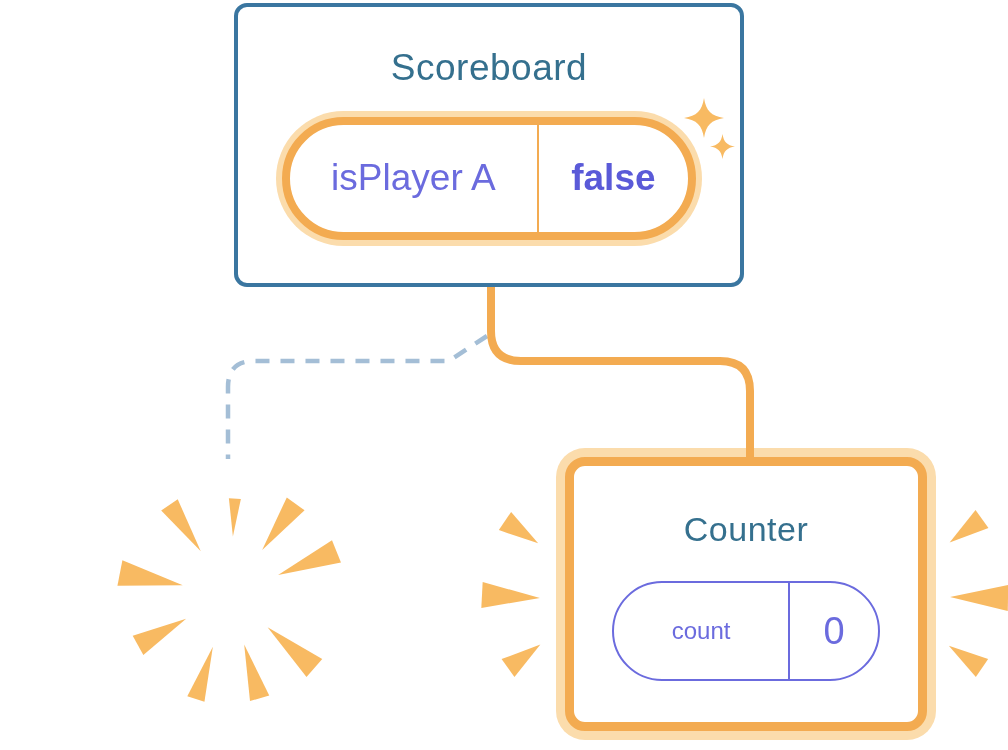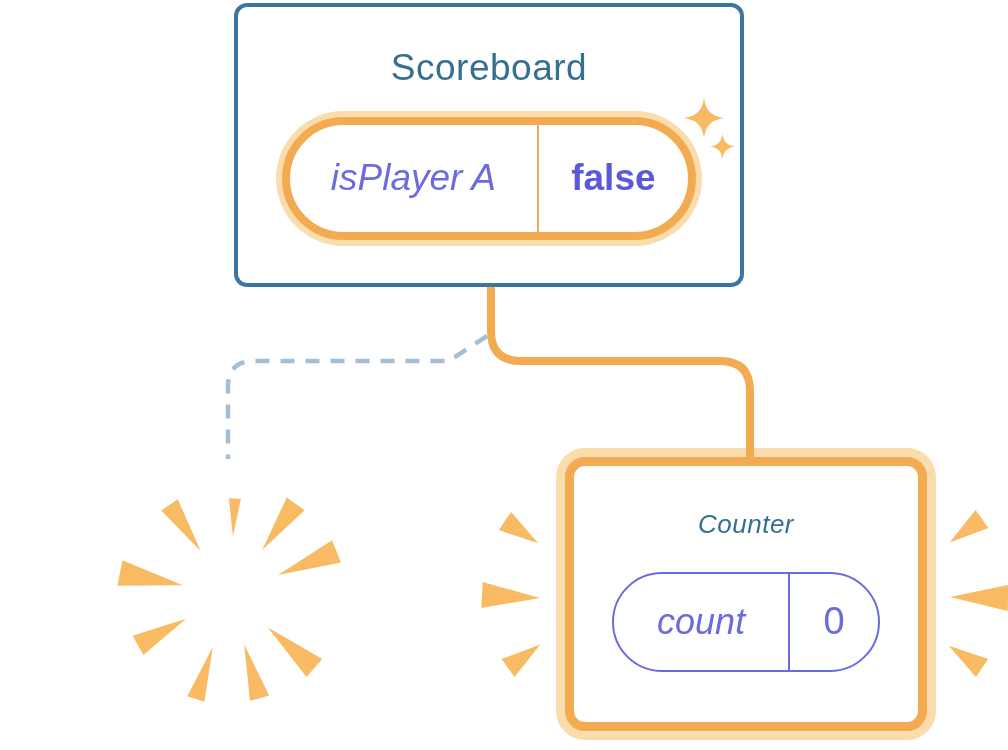--- a/index.html
+++ b/index.html
@@ -32,54 +32,54 @@
     background:var(--card-bg,#fff);
     border:8px solid var(--orange,#f3ab51);
     box-shadow:0 0 0 6px var(--orange-glow,#fbdcac);
     border-radius:999px;
     display:flex;align-items:stretch;
   }
   .state-pill .pill-key{
     flex:0 0 62%;
     display:flex;align-items:center;justify-content:center;
     border-right:2px solid var(--orange,#f3ab51);
-    font-size:37px;color:var(--purple,#6b6bde);font-style:italic;
+    font-size:37px;color:var(--purple,#6b6bde);
   }
   .state-pill .pill-value{
     flex:1;display:flex;align-items:center;justify-content:center;
     font-size:37px;font-weight:700;color:var(--purple-bold,#5a5ad8);text-align:center;
   }
 
   
   .counter-card{
     left:565px;top:457px;width:362px;height:274px;
     box-sizing:border-box;
     background:var(--card-bg,#fff);
     border:9px solid var(--orange,#f3ab51);
     box-shadow:0 0 0 9px var(--orange-glow,#fbdcac);
     border-radius:20px;
     display:flex;flex-direction:column;align-items:center;
     padding-top:44px;
     z-index:2;
   }
-  .counter-card .card-title{font-size:26px;font-style:italic;}
+  .counter-card .card-title{font-size:34px;}
   .count-pill{
     margin-top:32px;
     box-sizing:border-box;
     width:268px;height:100px;
     border:2px solid var(--purple,#6b6bde);
     border-radius:999px;
     display:flex;align-items:stretch;
     background:var(--card-bg,#fff);
   }
   .count-pill .pill-key{
     flex:0 0 66%;
     display:flex;align-items:center;justify-content:center;
     border-right:2px solid var(--purple,#6b6bde);
-    font-size:36px;color:var(--purple,#6b6bde);font-style:italic;
+    font-size:24px;color:var(--purple,#6b6bde);
   }
   .count-pill .pill-value{
     flex:1;display:flex;align-items:center;justify-content:center;
     font-size:38px;color:var(--purple,#6b6bde);
   }
 
   
   .destroyed-card{
     left:110px;top:476px;width:235px;height:235px;
     background:var(--card-bg,#fff);

